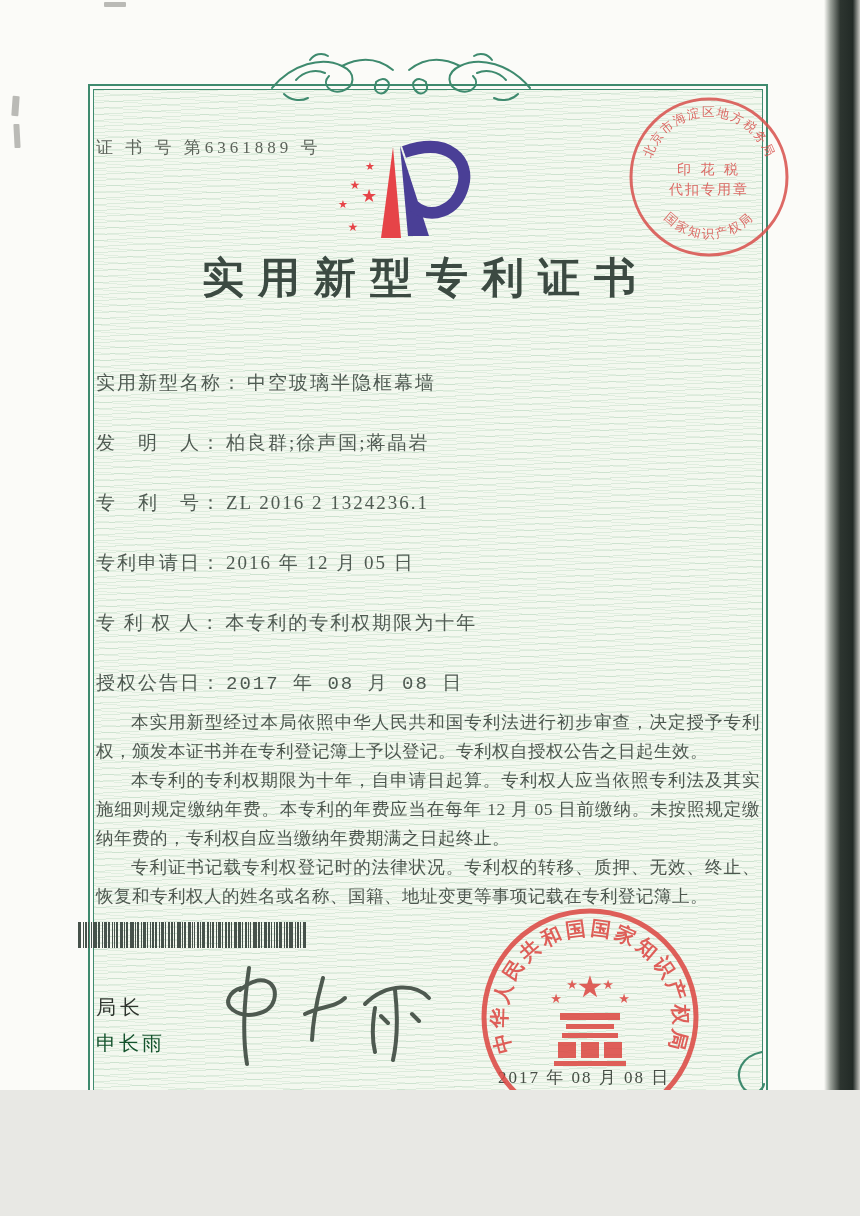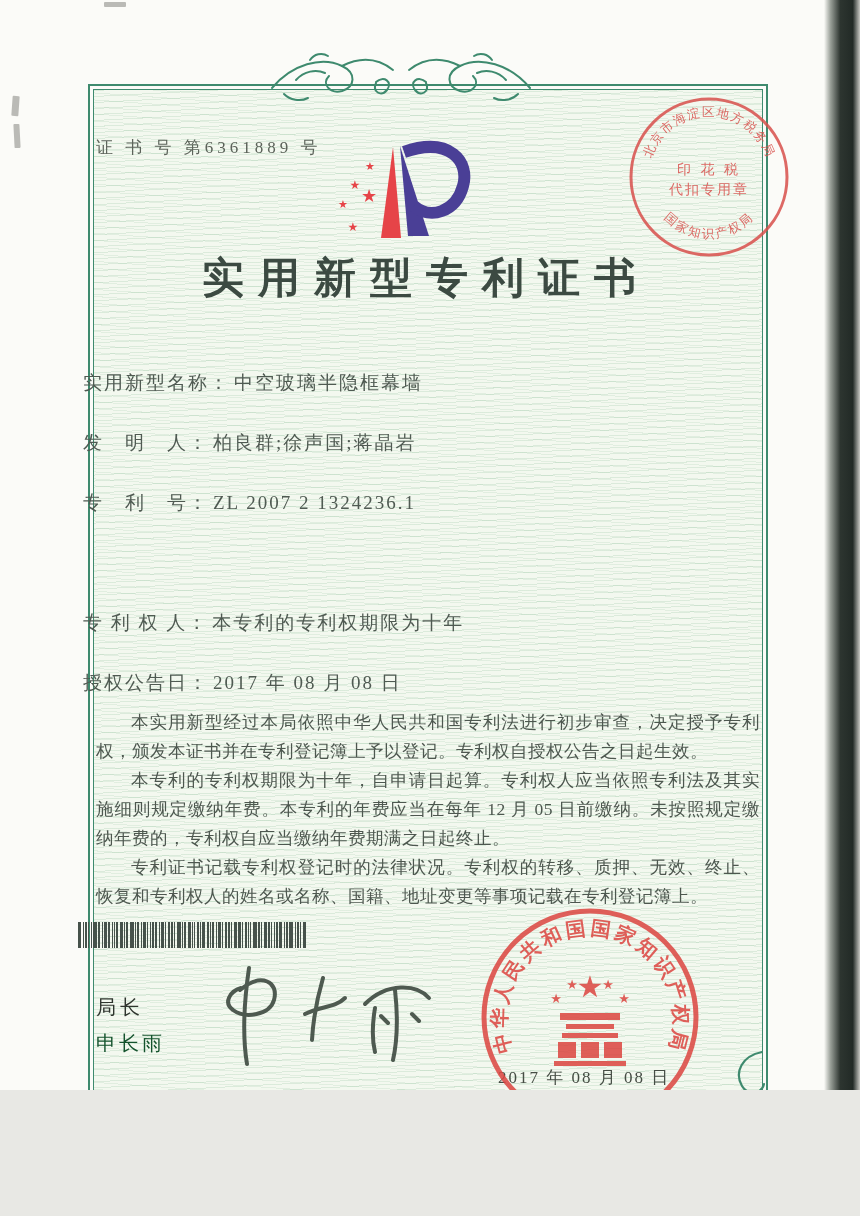--- a/index.html
+++ b/index.html
@@ -15,21 +15,21 @@
   #frame-inner{position:absolute;left:3px;top:3px;right:3px;bottom:3px;
     border:1px solid #3e8a6e;
     background-color:#f3f8ef;
     background-image:
       repeating-linear-gradient(177deg, rgba(122,180,138,.20) 0 1px, transparent 1px 6px),
       repeating-linear-gradient(184deg, rgba(122,180,138,.15) 0 1px, transparent 1px 7px);}
   .abs{position:absolute;}
   #cert-no{left:96px;top:136px;font-size:17px;letter-spacing:4px;color:#5c635a;}
   #title{left:90px;top:250px;width:672px;text-align:center;font-size:42px;font-weight:700;
     letter-spacing:14px;color:#3c4a42;}
-  .field{left:83px;width:640px;font-size:19px;color:#4f5a52;letter-spacing:2px;white-space:nowrap;}
+  .field{left:96px;width:640px;font-size:19px;color:#4f5a52;letter-spacing:2px;white-space:nowrap;}
   .field .lbl{display:inline-block;}
   .field .val{display:inline-block;margin-left:4px;}
   #paragraphs{left:96px;top:708px;width:664px;font-size:17.5px;line-height:29px;color:#4d574f;
     text-align:justify;letter-spacing:.5px;}
   #paragraphs p{margin:0;text-indent:2em;}
   #barcode{left:78px;top:922px;width:236px;height:26px;display:flex;align-items:stretch;}
   #barcode span{background:#46524b;height:100%;}
   #sign-title{left:96px;top:994px;font-size:20px;color:#2f352e;
     font-family:"Liberation Sans","DejaVu Sans",sans-serif;letter-spacing:4px;}
   #sign-name{left:96px;top:1030px;font-size:20px;color:#14532d;
@@ -113,26 +113,29 @@
 
   <div class="abs" id="title">实用新型专利证书</div>
 
   <div class="abs field" style="top:370px;">
     <span class="lbl">实用新型名称：</span><span class="val">中空玻璃半隐框幕墙</span>
   </div>
   <div class="abs field" style="top:430px;">
     <span class="lbl">发　明　人：</span><span class="val">柏良群;徐声国;蒋晶岩</span>
   </div>
   <div class="abs field" style="top:490px;">
-    <span class="lbl">专　利　号：</span><span class="val">ZL 2007 2 1324236.1</span>
+    <span class="lbl">专　利　号：</span><span class="val">ZL 2016 2 1324236.1</span>
+  </div>
+  <div class="abs field" style="top:550px;">
+    <span class="lbl">专利申请日：</span><span class="val">2016 年 12 月 05 日</span>
   </div>
   <div class="abs field" style="top:610px;">
     <span class="lbl">专 利 权 人：</span><span class="val">本专利的专利权期限为十年</span>
   </div>
-  <div class="abs field" style="top:670px;">
+  <div class="abs field" style="top:670px;font-family:Liberation Mono, monospace;">
     <span class="lbl">授权公告日：</span><span class="val">2017 年 08 月 08 日</span>
   </div>
 
   <div class="abs" id="paragraphs">
     <p>本实用新型经过本局依照中华人民共和国专利法进行初步审查，决定授予专利权，颁发本证书并在专利登记簿上予以登记。专利权自授权公告之日起生效。</p>
     <p>本专利的专利权期限为十年，自申请日起算。专利权人应当依照专利法及其实施细则规定缴纳年费。本专利的年费应当在每年 12 月 05 日前缴纳。未按照规定缴纳年费的，专利权自应当缴纳年费期满之日起终止。</p>
     <p>专利证书记载专利权登记时的法律状况。专利权的转移、质押、无效、终止、恢复和专利权人的姓名或名称、国籍、地址变更等事项记载在专利登记簿上。</p>
   </div>
 
   <div class="abs" id="barcode">

